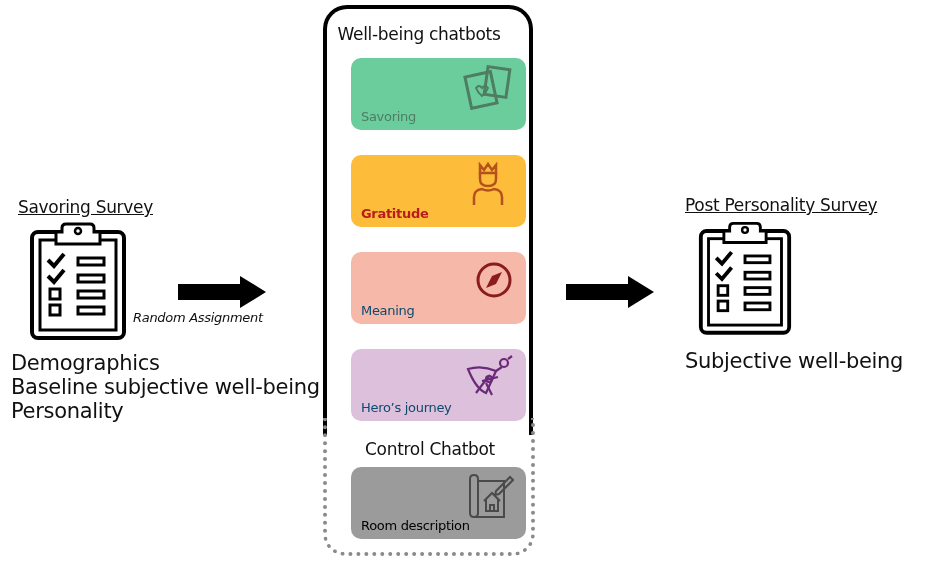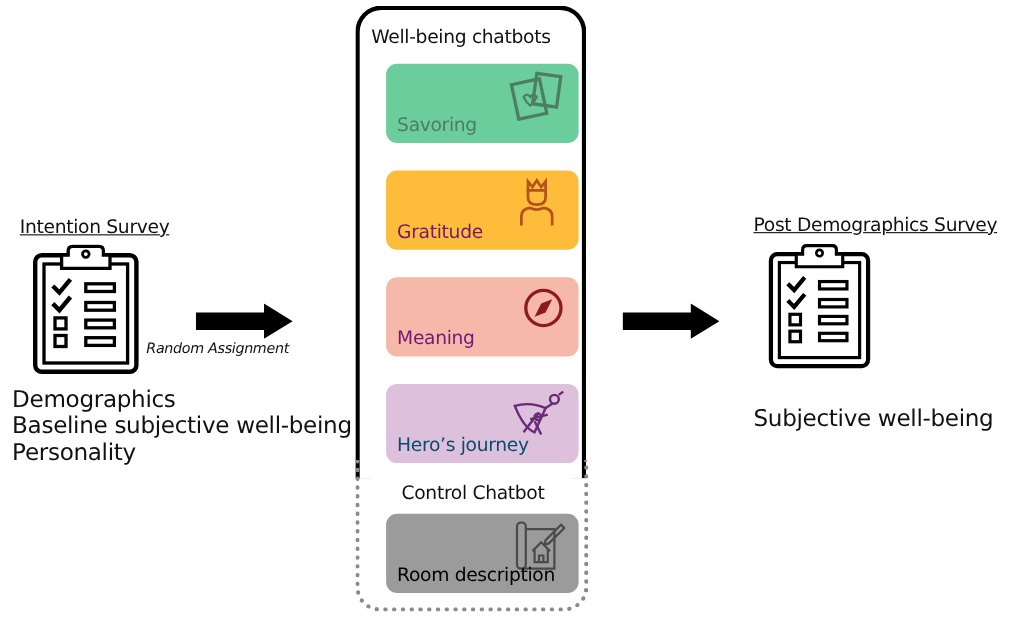--- a/index.html
+++ b/index.html
@@ -8,28 +8,28 @@
   .abs { position:absolute; }
   .label-u { font-size:17px; text-decoration:underline; white-space:nowrap; letter-spacing:-0.3px; }
   .list-text { font-size:21px; line-height:24px; white-space:nowrap; letter-spacing:-0.3px; }
   .italic { font-style:italic; font-size:13px; white-space:nowrap; letter-spacing:-0.3px; }
   .frame-solid { position:absolute; left:323px; top:5px; width:210px; height:430px;
                  border:4px solid #000; border-bottom:none; border-radius:24px 24px 0 0; box-sizing:border-box; }
   .frame-dotted { position:absolute; left:323px; top:418px; width:212px; height:138px;
                   border:4px dotted #8a8a8a; border-top:none; border-radius:0 0 22px 22px; box-sizing:border-box; }
   .heading { font-size:17px; white-space:nowrap; text-align:center; letter-spacing:-0.3px; }
   .box { position:absolute; left:351px; width:175px; height:72px; border-radius:10px; }
-  .box-label { position:absolute; left:10px; bottom:6px; font-size:17px; white-space:nowrap; letter-spacing:-0.3px; }
+  .box-label { position:absolute; left:10px; bottom:6px; font-size:13px; white-space:nowrap; letter-spacing:-0.3px; }
   .box-icon { position:absolute; right:12px; top:6px; width:52px; height:46px; }
   .arrow { position:absolute; }
 </style>
 </head>
 <body>
 
-<div class="abs label-u" style="left:18px; top:197px;">Intention Survey</div>
+<div class="abs label-u" style="left:18px; top:197px;">Savoring Survey</div>
 
 <svg class="abs" style="left:28px; top:222px;" width="100" height="120" viewBox="0 0 100 120">
   <rect x="4" y="10" width="92" height="106" rx="6" fill="none" stroke="#000" stroke-width="4"></rect>
   <rect x="12" y="18" width="76" height="90" fill="none" stroke="#000" stroke-width="3"></rect>
   <path d="M34 10 V6 Q34 2 38 2 H62 Q66 2 66 6 V10 H72 V22 H28 V10 Z" fill="#fff" stroke="#000" stroke-width="3"></path>
   <circle cx="50" cy="9" r="3" fill="none" stroke="#000" stroke-width="2.5"></circle>
   <path d="M20 38 L26 44 L36 32" fill="none" stroke="#000" stroke-width="4"></path>
   <path d="M20 54 L26 60 L36 48" fill="none" stroke="#000" stroke-width="4"></path>
   <rect x="22" y="67" width="10" height="10" fill="none" stroke="#000" stroke-width="3"></rect>
   <rect x="22" y="83" width="10" height="10" fill="none" stroke="#000" stroke-width="3"></rect>
@@ -67,29 +67,29 @@
 </div>
 
 <div class="box" style="top: 155px; background: rgb(253, 189, 59);">
   <svg class="box-icon" viewBox="0 0 52 46">
     <g fill="none" stroke-width="2.5" class="ic" stroke="#b5521c">
       <path class="ic" d="M18 4 L22 9 L26 3 L30 9 L34 4 V12 H18 Z" stroke="#b5521c"></path>
       <path class="ic" d="M18 12 V18 Q18 25 26 25 Q34 25 34 18 V12" stroke="#b5521c"></path>
       <path class="ic" d="M12 44 V36 Q12 29 20 28 Q26 31 32 28 Q40 29 40 36 V44" stroke="#b5521c"></path>
     </g>
   </svg>
-  <div class="box-label" style="color: #701a75;">Gratitude</div>
+  <div class="box-label" style="color: #b91c1c; font-weight: bold;">Gratitude</div>
 </div>
 
 <div class="box" style="top: 252px; background: rgb(246, 184, 168);">
   <svg class="box-icon" viewBox="0 0 52 46">
     <circle class="ic" cx="32" cy="22" r="16" fill="none" stroke-width="3" stroke="#8a1c1c"></circle>
     <path class="icf" d="M40 14 L34 26 L24 30 L30 18 Z" fill="#8a1c1c"></path>
   </svg>
-  <div class="box-label" style="color: #701a75;">Meaning</div>
+  <div class="box-label" style="color: #0c4a6e;">Meaning</div>
 </div>
 
 <div class="box" style="top: 349px; background: rgb(220, 192, 220);">
   <svg class="box-icon" viewBox="0 0 52 46">
     <g fill="none" stroke-width="2.2">
       <circle class="ic" cx="42" cy="8" r="4" stroke="#6b2a78"></circle>
       <path class="ic" d="M46 4 L50 1" stroke="#6b2a78"></path>
       <path class="ic" d="M6 14 Q20 10 34 16 L24 38 Q14 34 6 14 Z" stroke="#6b2a78"></path>
       <path class="ic" d="M34 16 L40 12 M28 20 L20 30 L14 38 M24 28 L30 40 M20 26 L36 22" stroke="#6b2a78"></path>
       <circle class="ic" cx="27" cy="24" r="3" stroke="#6b2a78"></circle>
@@ -109,32 +109,32 @@
       <path class="ic" d="M34 18 L48 4 L51 7 L37 21 L33 22 Z" stroke="#4a4a4a"></path>
     </g>
   </svg>
   <div class="box-label" style="color: #000000;">Room description</div>
 </div>
 
 <svg class="arrow" style="left:566px; top:276px;" width="90" height="32" viewBox="0 0 90 32">
   <polygon points="0,8 62,8 62,0 88,16 62,32 62,24 0,24" fill="#000"></polygon>
 </svg>
 
-<div class="abs label-u" style="left:685px; top:195px;">Post Demographics Survey</div>
+<div class="abs label-u" style="left:685px; top:195px;">Post Personality Survey</div>
 
 <svg class="abs" style="left:697px; top:219px;" width="96" height="120" viewBox="0 0 100 120">
   <rect x="4" y="10" width="92" height="106" rx="6" fill="none" stroke="#000" stroke-width="4"></rect>
   <rect x="12" y="18" width="76" height="90" fill="none" stroke="#000" stroke-width="3"></rect>
   <path d="M34 10 V6 Q34 2 38 2 H62 Q66 2 66 6 V10 H72 V22 H28 V10 Z" fill="#fff" stroke="#000" stroke-width="3"></path>
   <circle cx="50" cy="9" r="3" fill="none" stroke="#000" stroke-width="2.5"></circle>
   <path d="M20 38 L26 44 L36 32" fill="none" stroke="#000" stroke-width="4"></path>
   <path d="M20 54 L26 60 L36 48" fill="none" stroke="#000" stroke-width="4"></path>
   <rect x="22" y="67" width="10" height="10" fill="none" stroke="#000" stroke-width="3"></rect>
   <rect x="22" y="83" width="10" height="10" fill="none" stroke="#000" stroke-width="3"></rect>
   <rect x="50" y="36" width="26" height="7" fill="none" stroke="#000" stroke-width="3"></rect>
   <rect x="50" y="53" width="26" height="7" fill="none" stroke="#000" stroke-width="3"></rect>
   <rect x="50" y="69" width="26" height="7" fill="none" stroke="#000" stroke-width="3"></rect>
   <rect x="50" y="85" width="26" height="7" fill="none" stroke="#000" stroke-width="3"></rect>
 </svg>
 
-<div class="abs" style="left:685px; top:349px;margin-top:19px;">
+<div class="abs" style="left:685px; top:349px;">
   <div class="list-text">Subjective well-being</div>
 </div>
 
 </body></html>

